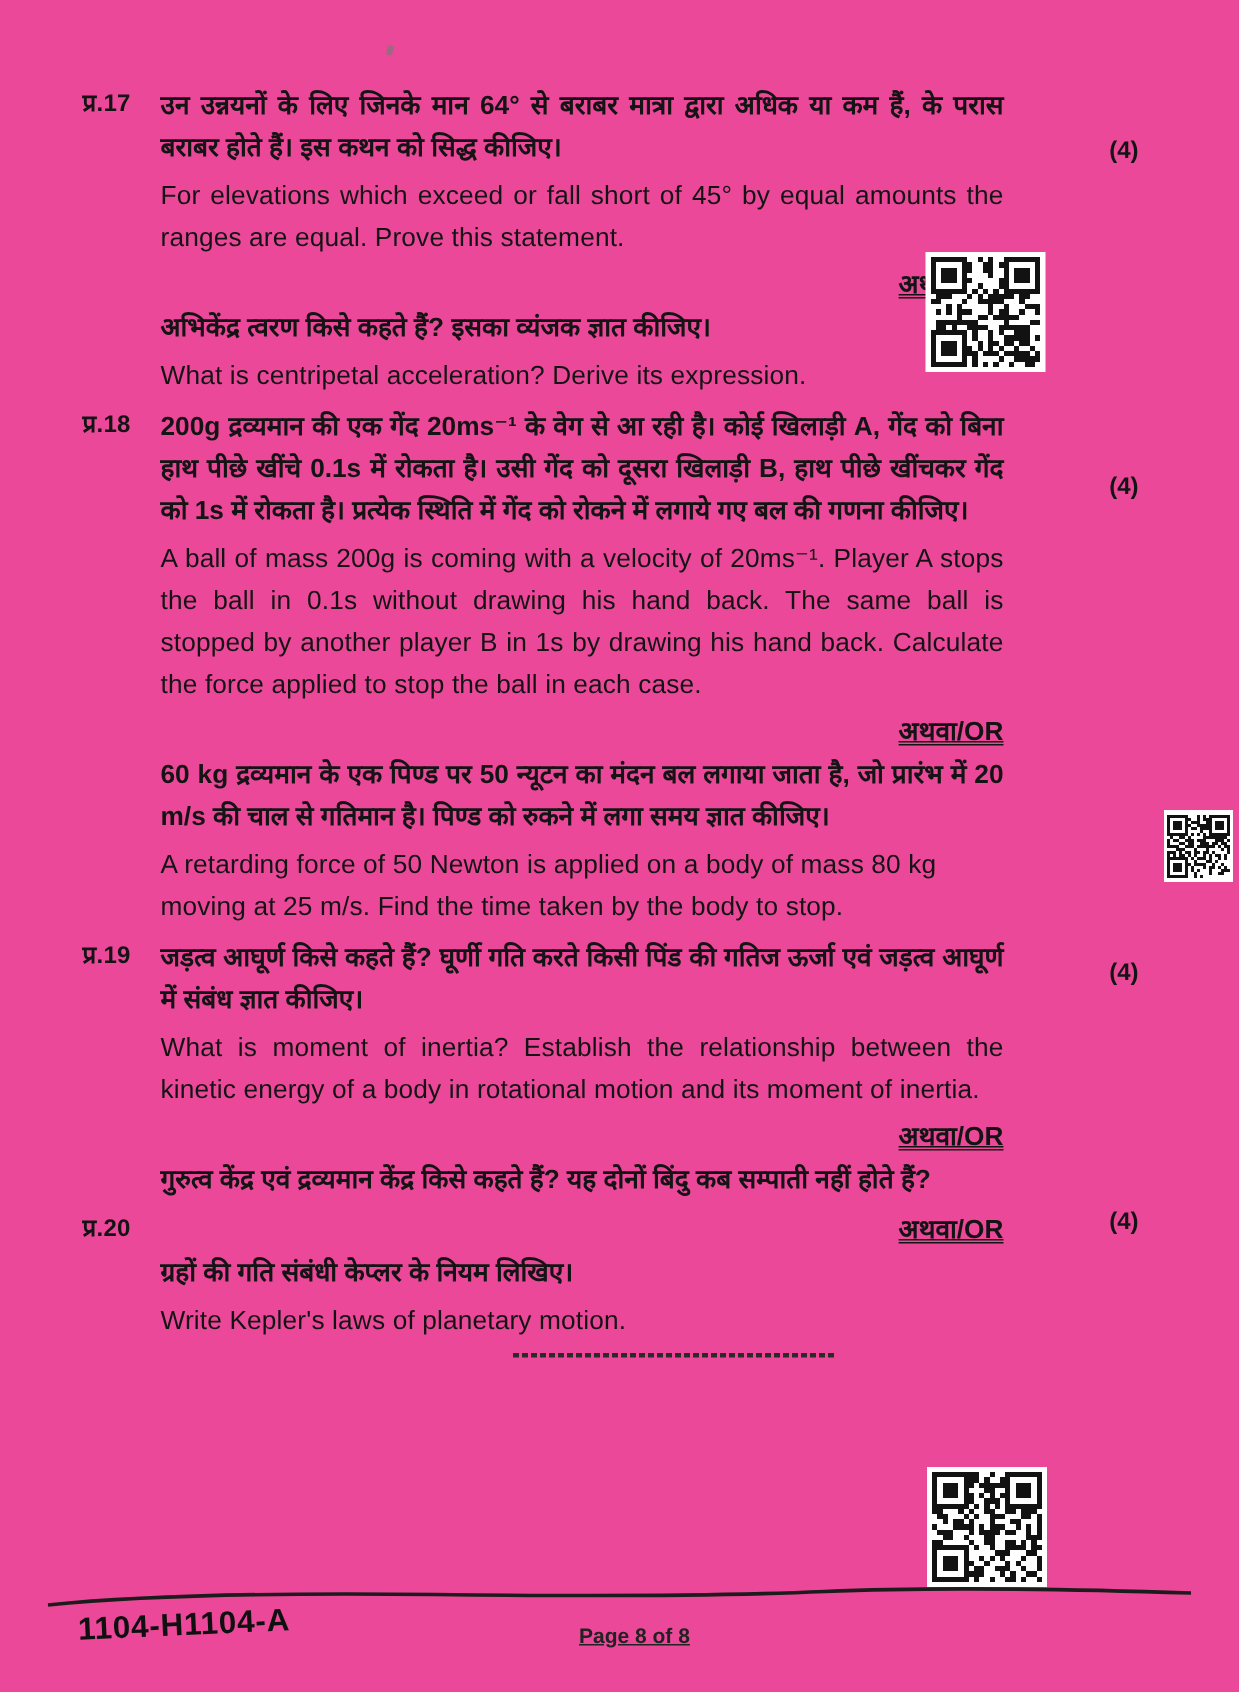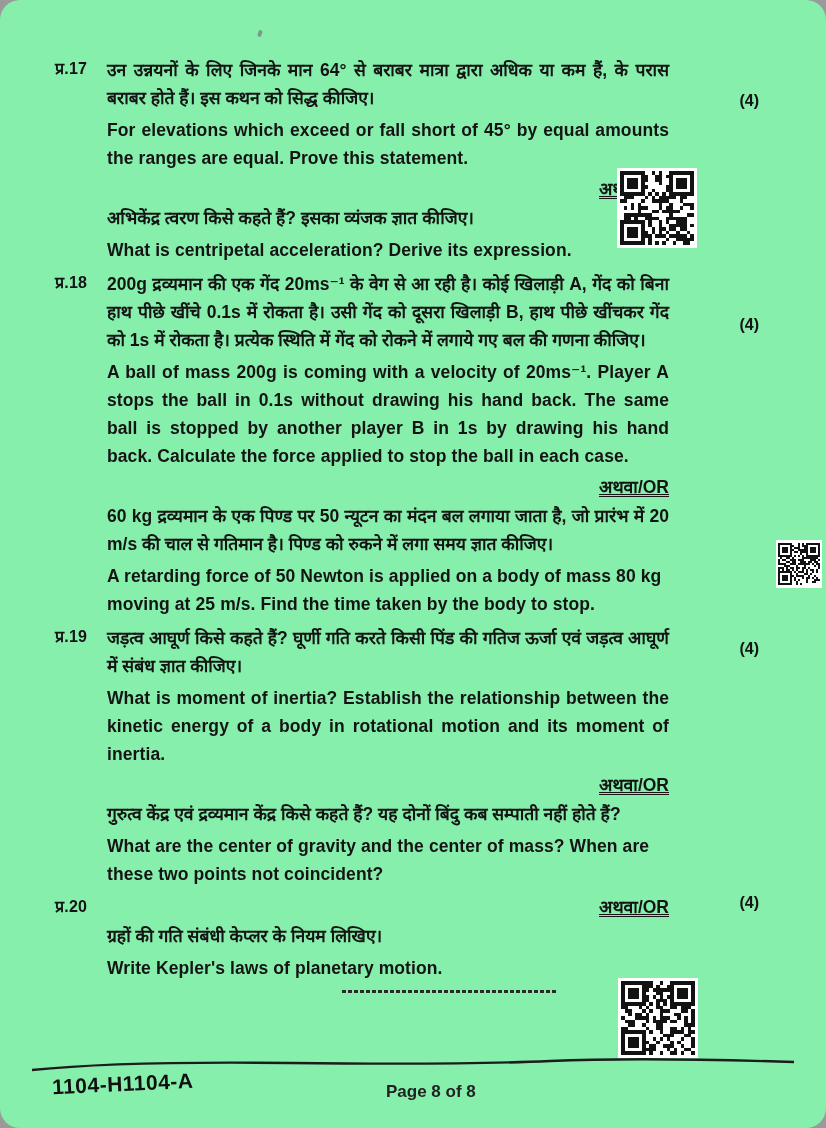--- a/index.html
+++ b/index.html
@@ -1,24 +1,23 @@
 <!DOCTYPE html>
 <html><head>
 <meta charset="utf-8">
 <style>
   html,body{margin:0;padding:0;background:#9a9a9a;}
   .page{
     position:relative;
     width:826px;height:1128px;
     margin:0 auto;
-    background:#86efac;
+    background:#ec4899;
     overflow:hidden;
     font-family:"Liberation Sans","DejaVu Sans",sans-serif;
     color:#141414;
-    border-radius:20px;
   }
   .content{
     position:absolute;
     left:55px;top:56px;
     width:702px;
   }
   .question{position:relative;padding-left:52px;padding-right:88px;margin-bottom:6px;}
   .qnum{
     position:absolute;left:0;top:1px;
     font-weight:700;font-size:16px;letter-spacing:.2px;
@@ -27,21 +26,21 @@
     position:absolute;right:-2px;
     font-weight:700;font-size:16px;
   }
   p.hi,p.en{
     margin:0 0 4px 0;
     font-size:17.5px;
     line-height:28px;
     font-weight:600;
     text-align:justify;
   }
-  p.en{font-weight:700;letter-spacing:.1px;}
+  p.en{font-weight:400;letter-spacing:.1px;}
   p.last{text-align:left;}
   .or-heading{
     text-align:right;
     margin:3px 0 4px 0;
     text-decoration:underline;
   }
   .or-heading span{
     font-weight:700;
     font-size:17.5px;
     text-decoration:underline;
@@ -59,21 +58,21 @@
   #qr3{left:618px;top:978px;width:80px;height:80px;}
   .footer-sep{position:absolute;left:30px;top:1058px;width:766px;height:14px;}
   .footer-code{
     position:absolute;left:52px;top:1072px;
     font-size:21px;font-weight:800;letter-spacing:.5px;
     transform:rotate(-2.6deg);
     color:#101010;
   }
   .footer-page{
     position:absolute;left:386px;top:1082px;
-    font-size:17px;font-weight:700;color:#222;
+    font-size:14px;font-weight:700;color:#222;text-decoration:underline;
   }
   .scan-dot{
     position:absolute;left:258px;top:30px;
     width:4px;height:7px;background:#777;border-radius:2px;
     transform:rotate(18deg);opacity:.7;
   }
 </style>
 </head>
 <body>
 
@@ -103,21 +102,20 @@
       <p class="en last">A retarding force of 50 Newton is applied on a body of mass 80 kg moving at 25 m/s. Find the time taken by the body to stop.</p>
     </section>
 
     <section class="question">
       <div class="qnum">प्र.19</div>
       <div class="marks" style="top:16px">(4)</div>
       <p class="hi">जड़त्व आघूर्ण किसे कहते हैं? घूर्णी गति करते किसी पिंड की गतिज ऊर्जा एवं जड़त्व आघूर्ण में संबंध ज्ञात कीजिए।</p>
       <p class="en">What is moment of inertia? Establish the relationship between the kinetic energy of a body in rotational motion and its moment of inertia.</p>
       <div class="or-heading"><span>अथवा/OR</span></div>
       <p class="hi">गुरुत्व केंद्र एवं द्रव्यमान केंद्र किसे कहते हैं? यह दोनों बिंदु कब सम्पाती नहीं होते हैं?</p>
-      <p class="en last">What are the center of gravity and the center of mass? When are these two points not coincident?</p>
     </section>
 
     <section class="question">
       <div class="qnum">प्र.20</div>
       <div class="marks" style="top:0px">(4)</div>
       <div class="or-heading"><span>अथवा/OR</span></div>
       <p class="hi last">ग्रहों की गति संबंधी केप्लर के नियम लिखिए।</p>
       <p class="en last">Write Kepler's laws of planetary motion.</p>
       <div class="dashed-rule"></div>
     </section>

